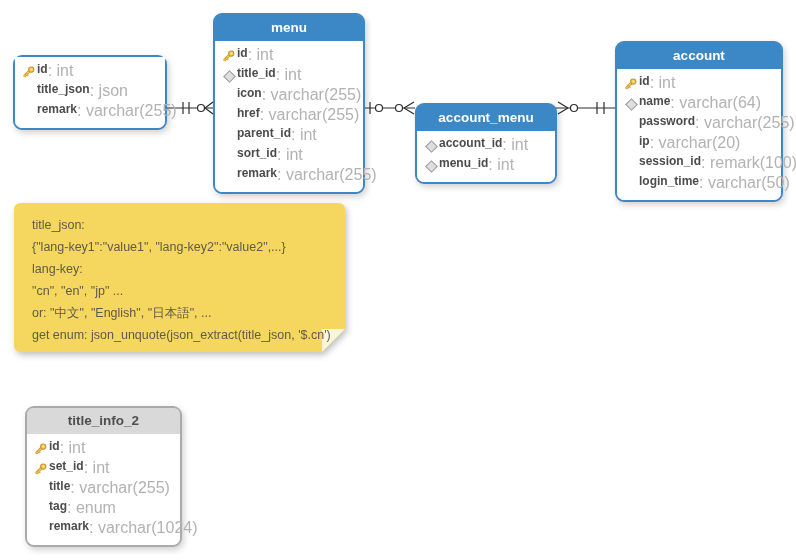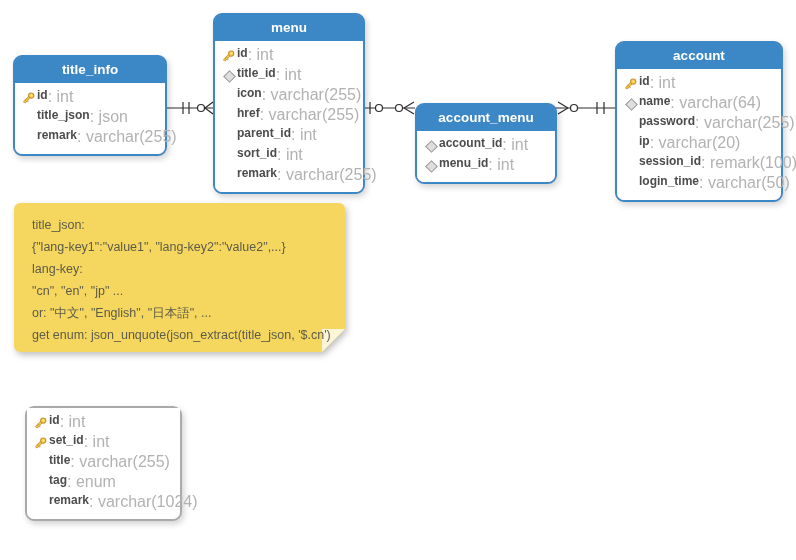--- a/index.html
+++ b/index.html
@@ -68,21 +68,20 @@
     <g>
       <line x1="555" y1="108" x2="617" y2="108"></line>
       <path d="M568,108 L558,102 M568,108 L558,114"></path>
       <circle cx="574" cy="108" r="3.5"></circle>
       <line x1="597" y1="102" x2="597" y2="114"></line>
       <line x1="604" y1="102" x2="604" y2="114"></line>
     </g>
   </svg>
 
   <div class="tbl" id="t-title_info">
-    <div class="tbl-header">title_info</div>
     <div class="tbl-body">
       <div class="row">
         <span class="ficon">
             <svg viewBox="0 0 12 12" width="12" height="12">
               <path d="M6.2,5.2 L1.8,9.8" stroke="#c79335" stroke-width="2.8" stroke-linecap="round"></path>
               <path d="M6.2,5.2 L1.8,9.8" stroke="#f7cf4e" stroke-width="1.5" stroke-linecap="round"></path>
               <path d="M3.1,7.9 L4.4,9.2" stroke="#c79335" stroke-width="2.2" stroke-linecap="round"></path>
               <path d="M3.1,7.9 L4.3,9.1" stroke="#f7cf4e" stroke-width="1.1" stroke-linecap="round"></path>
               <circle cx="8.2" cy="3.6" r="2.6" fill="#f7cf4e" stroke="#c79335" stroke-width="1.1"></circle>
               <circle cx="8.4" cy="3.4" r="0.9" fill="#fdeaa8"></circle>
@@ -232,20 +231,21 @@
       <div class="note-line">title_json:</div>
       <div class="note-line">{"lang-key1":"value1", "lang-key2":"value2",...}</div>
       <div class="note-line">lang-key:</div>
       <div class="note-line">"cn", "en", "jp" ...</div>
       <div class="note-line">or: "中文", "English", "日本語", ...</div>
       <div class="note-line">get enum: json_unquote(json_extract(title_json, '$.cn')</div>
     </div>
   </div>
 
   <div class="tbl gray" id="t-title_info_2">
+    <div class="tbl-header">title_info_2</div>
     <div class="tbl-body">
       <div class="row">
         <span class="ficon">
             <svg viewBox="0 0 12 12" width="12" height="12">
               <path d="M6.2,5.2 L1.8,9.8" stroke="#c79335" stroke-width="2.8" stroke-linecap="round"></path>
               <path d="M6.2,5.2 L1.8,9.8" stroke="#f7cf4e" stroke-width="1.5" stroke-linecap="round"></path>
               <path d="M3.1,7.9 L4.4,9.2" stroke="#c79335" stroke-width="2.2" stroke-linecap="round"></path>
               <path d="M3.1,7.9 L4.3,9.1" stroke="#f7cf4e" stroke-width="1.1" stroke-linecap="round"></path>
               <circle cx="8.2" cy="3.6" r="2.6" fill="#f7cf4e" stroke="#c79335" stroke-width="1.1"></circle>
               <circle cx="8.4" cy="3.4" r="0.9" fill="#fdeaa8"></circle>

